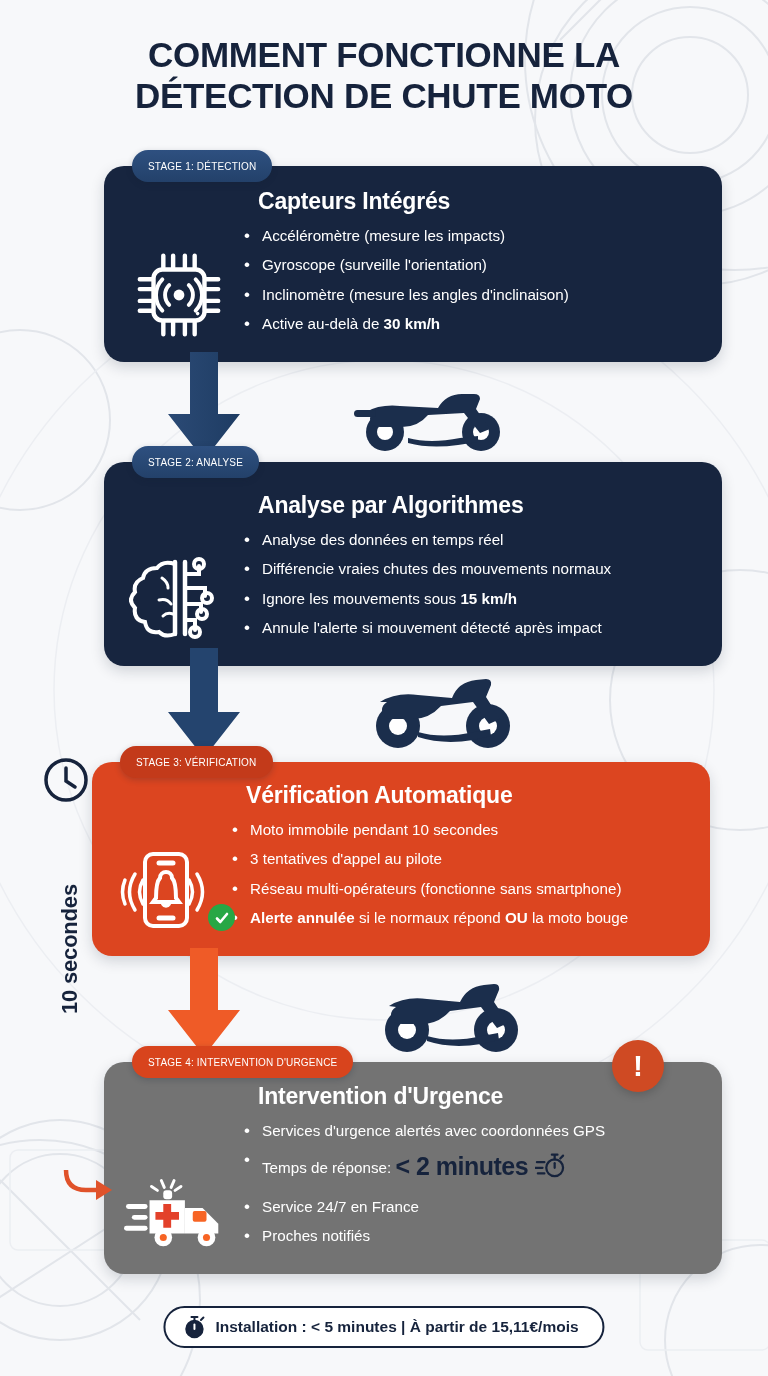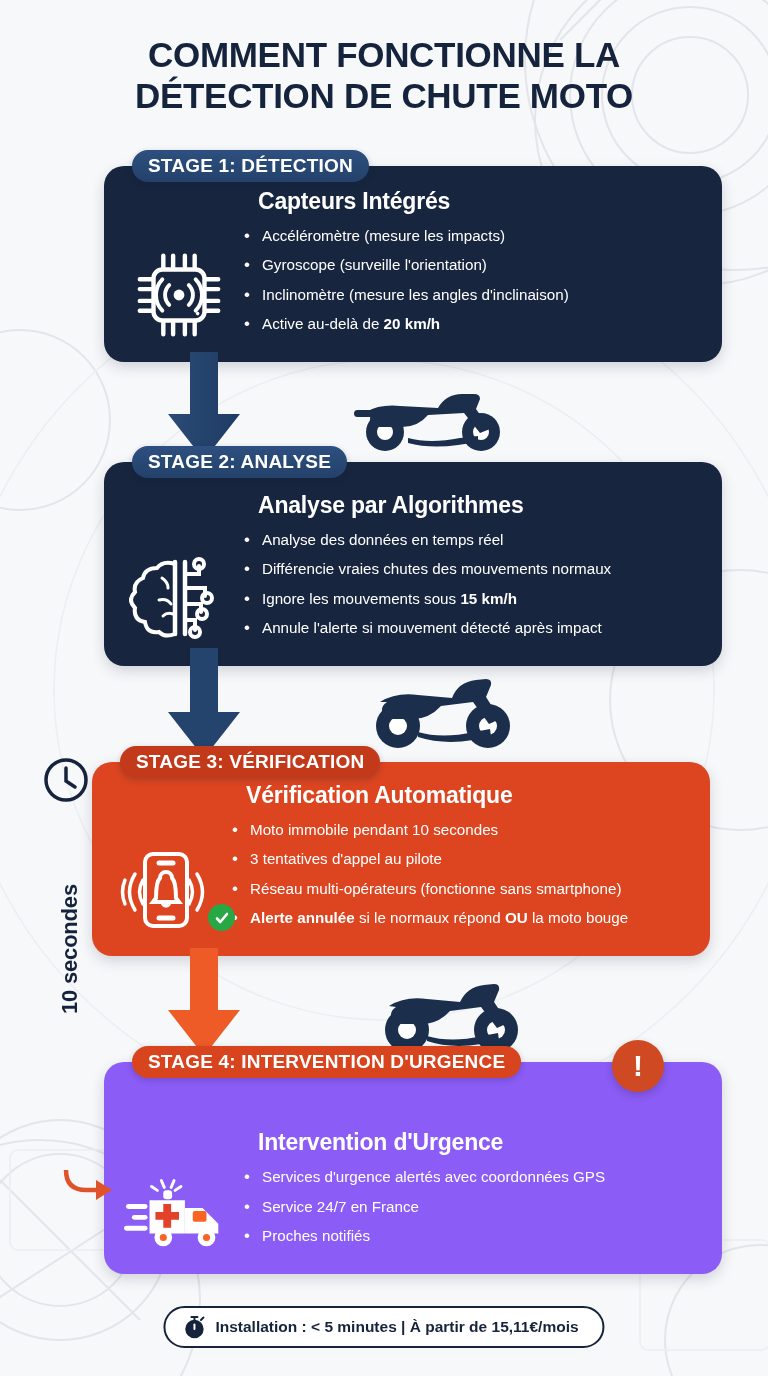--- a/index.html
+++ b/index.html
@@ -29,33 +29,33 @@
 
   
   .card {
     position: absolute;
     border-radius: 20px;
     color: #ffffff;
     box-shadow: 0 5px 14px rgba(20,30,50,0.17);
   }
   .card.navy  { background: #17253f; }
   .card.red   { background: #dc4520; }
-  .card.orange{ background: #8b5cf6; }
+  .card.orange{ background: #737373; }
 
   .badge {
     position: absolute;
     top: -16px;
     left: 28px;
     height: 32px;
     padding: 16px 16px;
     display: flex;
     align-items: center;
     border-radius: 16px;
-    font-size: 19px;
-    font-weight: 700;
+    font-size: 10px;
+    font-weight: 400;
     letter-spacing: 0.2px;
     color: #fff;
     white-space: nowrap;
     box-shadow: 0 2px 6px rgba(20,30,50,0.22);
     z-index: 4;
   }
   .badge.b-navy { background: linear-gradient(180deg,#2e5080,#23416a); }
   .badge.b-red  { background: #c33a1a; }
   .badge.b-orange { background: #d8441d; }
 
@@ -270,21 +270,21 @@
           <path d="M67 34 a23 23 0 0 1 0 32" stroke-width="4"></path>
           <circle cx="69" cy="69" r="1.8" fill="#fff" stroke="none"></circle>
         </svg>
       </div>
       <div class="txt-col">
         <div class="card-title">Capteurs Intégrés</div>
         <ul class="bullets">
           <li><span>Accéléromètre (mesure les impacts)</span></li>
           <li><span>Gyroscope (surveille l'orientation)</span></li>
           <li><span>Inclinomètre (mesure les angles d'inclinaison)</span></li>
-          <li><span>Active au-delà de </span><b>20 km/h</b></li>
+          <li><span>Active au-delà de </span><b>30 km/h</b></li>
         </ul>
       </div>
     </div>
   </div>
 
   <div class="card navy" style="left:104px; top:462px; width:618px; height:204px;">
     <div class="badge b-navy">STAGE 2: ANALYSE</div>
     <div class="card-inner">
       <div class="icon-col">
         <svg width="100" height="100" viewBox="0 0 100 100" fill="none" stroke="#fff" stroke-width="4" stroke-linecap="round">
@@ -368,20 +368,32 @@
             <rect x="2" y="40" width="22" height="5" rx="2.5"></rect>
             <rect x="8" y="51" width="16" height="5" rx="2.5"></rect>
             <rect x="0" y="62" width="24" height="5" rx="2.5"></rect>
           </g>
         </svg>
       </div>
       <div class="txt-col">
         <div class="card-title">Intervention d'Urgence</div>
         <ul class="bullets">
           <li><span>Services d'urgence alertés avec coordonnées GPS</span></li>
+          <li style="margin-bottom:12px;">
+            <span>Temps de réponse: </span><span class="big-min">&lt; 2 minutes</span>
+            <span style="display:inline-block;vertical-align:-6px;margin-left:3px;">
+              <svg width="30" height="28" viewBox="0 0 32 30" fill="none" stroke="#16233c" stroke-width="2.4" stroke-linecap="round">
+                <circle cx="21" cy="18" r="9"></circle>
+                <path d="M21 13 v5"></path>
+                <path d="M18 4 h6 M21 4 v5"></path>
+                <path d="M27 8 l3 -3"></path>
+                <path d="M2 12 h8 M0 18 h8 M3 24 h7"></path>
+              </svg>
+            </span>
+          </li>
           <li><span>Service 24/7 en France</span></li>
           <li><span>Proches notifiés</span></li>
         </ul>
       </div>
     </div>
   </div>
 
   <div class="timeline">
     <svg width="110" height="460" viewBox="0 0 110 460" style="position:absolute;left:0;top:0;">
       <defs>

